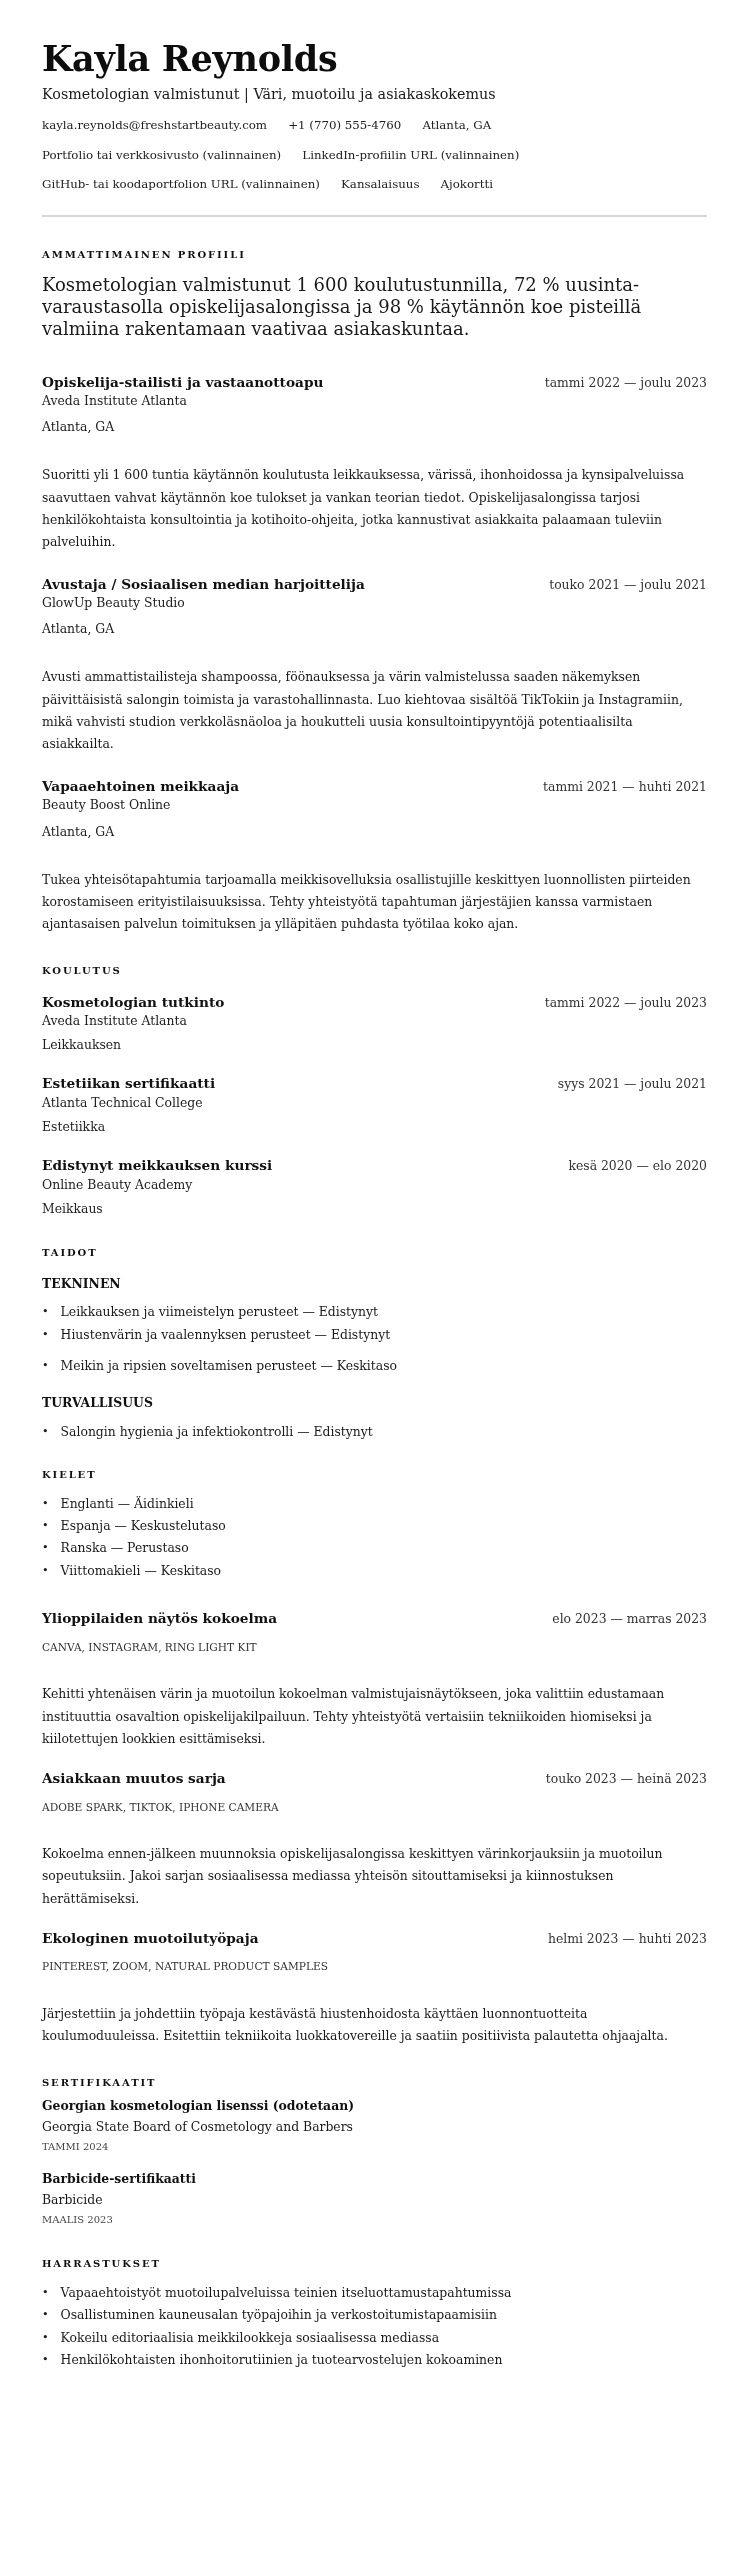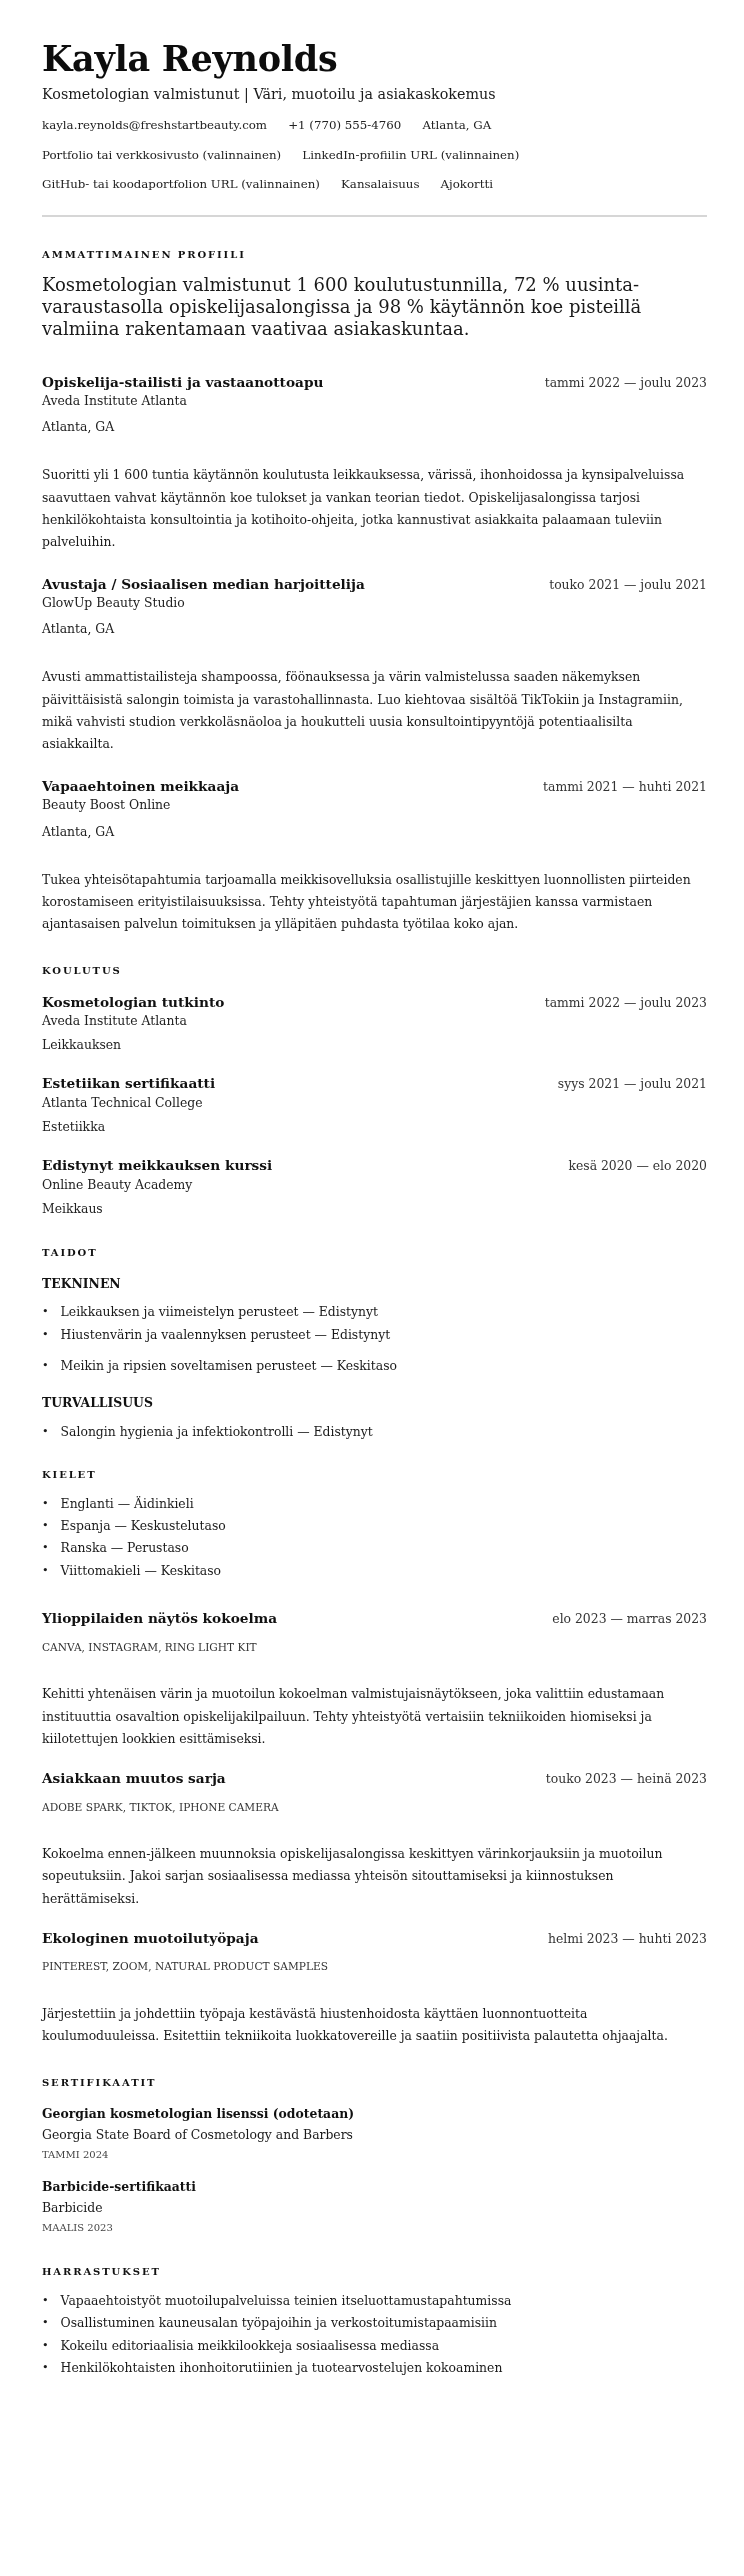--- a/index.html
+++ b/index.html
@@ -126,21 +126,21 @@
   }
   .proj-tools {
     font-size: 10.6px;
     line-height: 16px;
     color: #333;
     text-transform: uppercase;
     margin-top: 11.2px;
   }
   .proj-entry .entry-desc { margin-top: 28.6px; }
   .proj-entry + .proj-entry { margin-top: 18.6px; }
-  .cert-entry { margin-top: 15px; }
+  .cert-entry { margin-top: 7px; }
   .cert-entry + .cert-entry { margin-top: 16px; }
   .cert-title {
     font-size: 12.4px;
     font-weight: bold;
     line-height: 17.4px;
     color: #111;
   }
   .cert-issuer {
     font-size: 12.4px;
     line-height: 17.4px;

